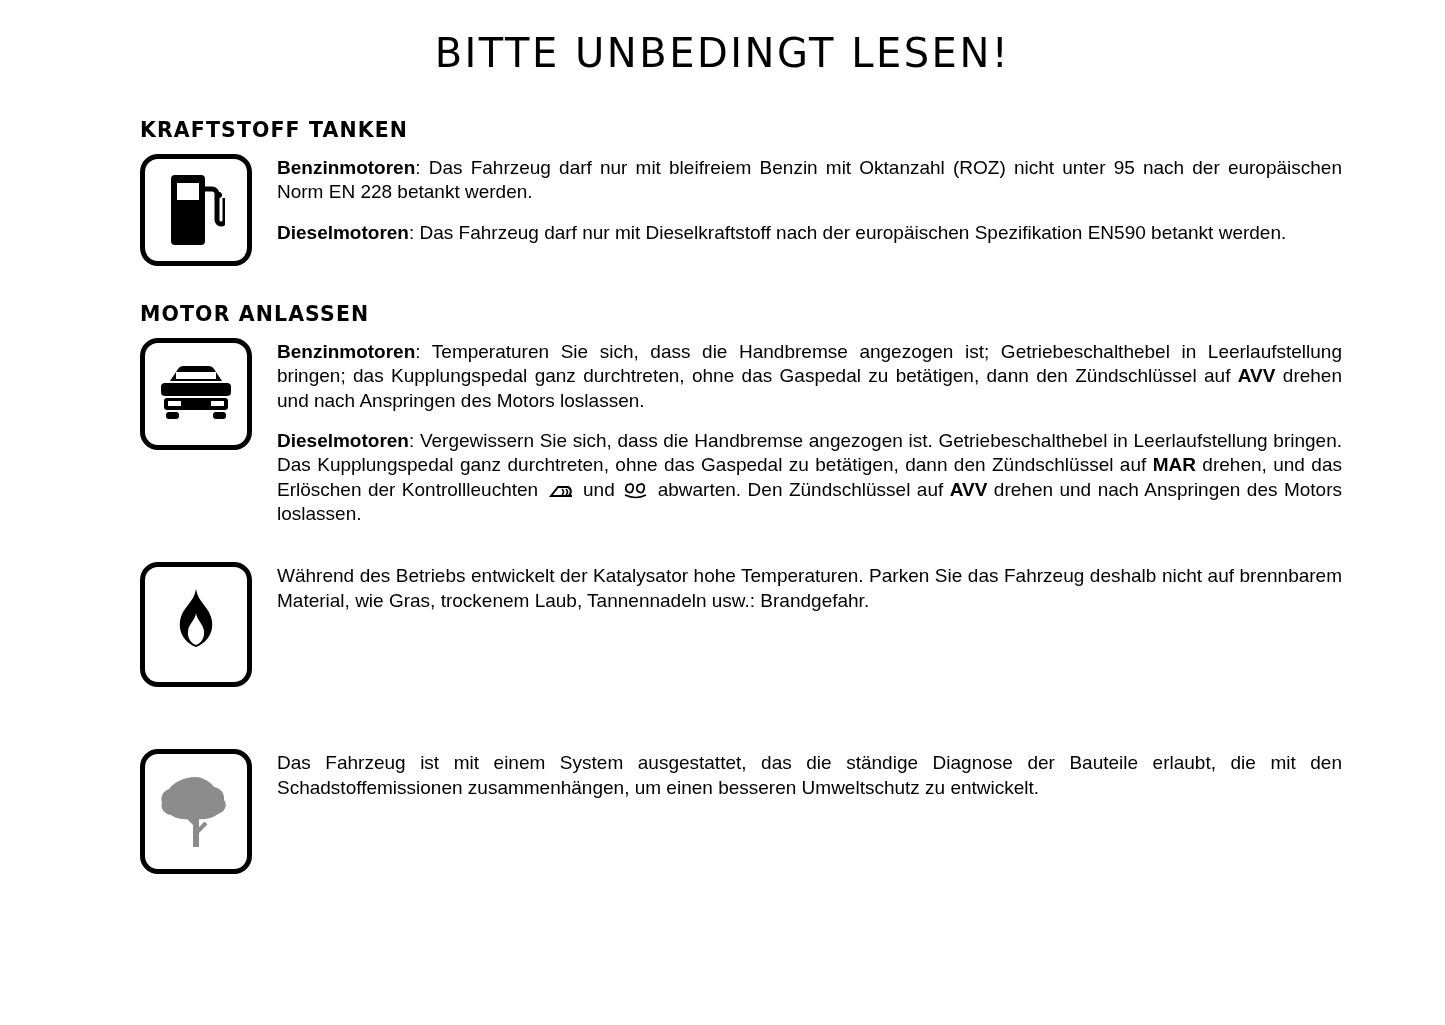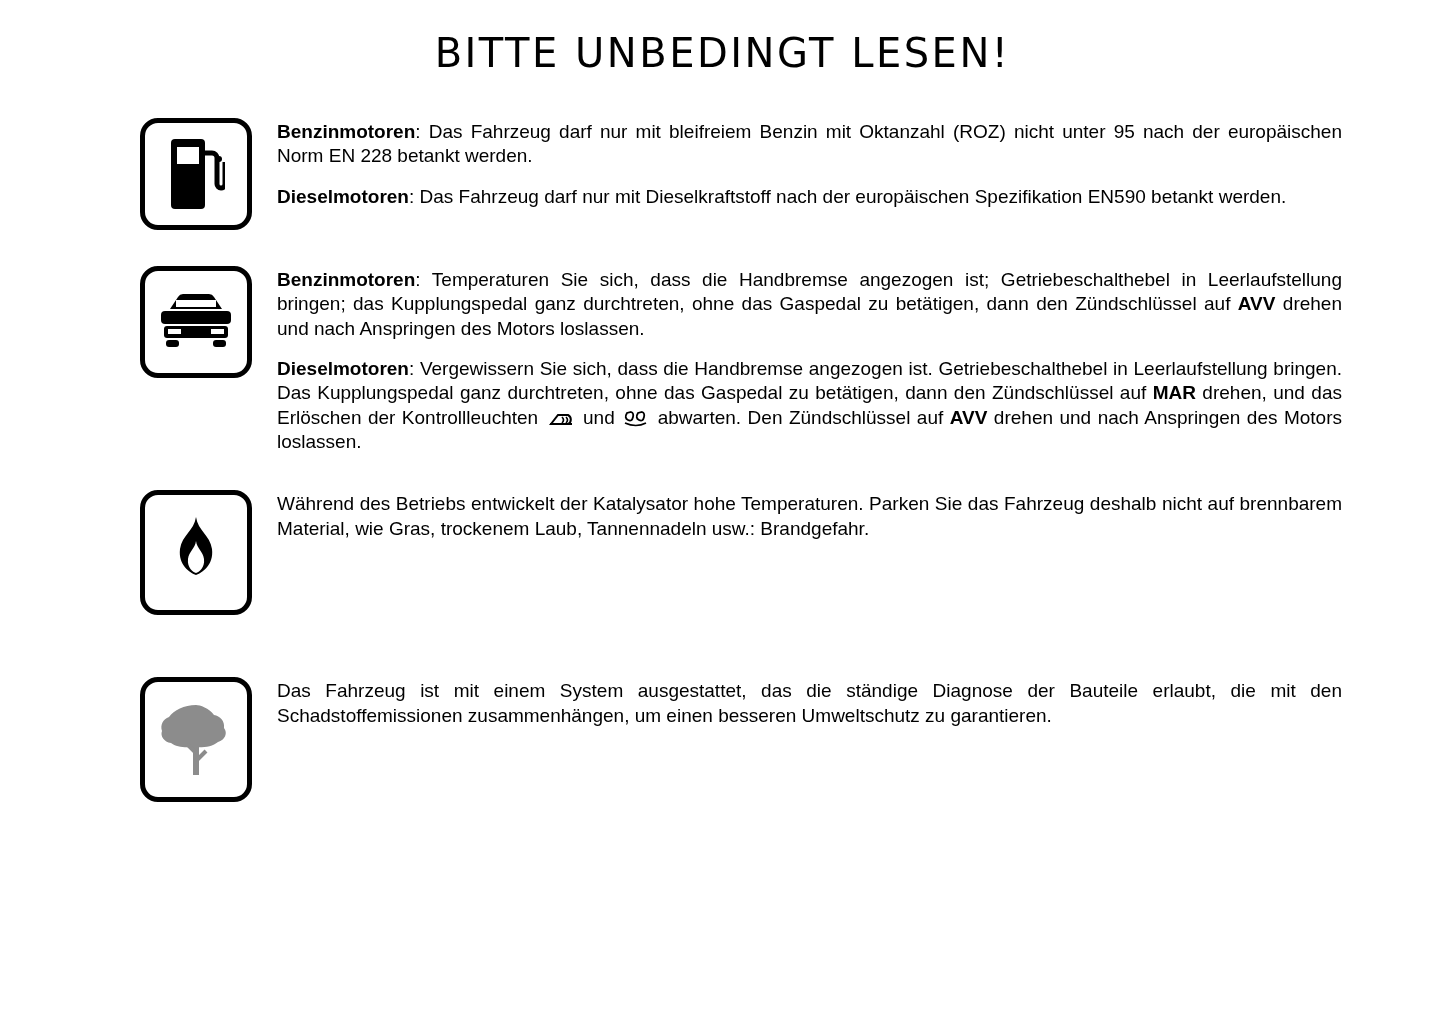--- a/index.html
+++ b/index.html
@@ -94,20 +94,21 @@
 </head>
 <body>
 
 <div class="page">
 
   <h1 class="main-title">BITTE UNBEDINGT LESEN!</h1>
 
   <div class="content">
 
     <div class="section">
+      <div class="section-heading">KRAFTSTOFF TANKEN</div>
       <div class="section-body">
         <div class="icon-box">
           <span>
             <svg width="58" height="74" viewBox="0 0 58 74">
               <path d="M4 6 a4 4 0 0 1 4-4 h26 a4 4 0 0 1 4 4 v62 a4 4 0 0 1 -4 4 h-26 a4 4 0 0 1 -4 -4 z" fill="#000"></path>
               <rect x="10" y="10" width="22" height="17" fill="#fff"></rect>
               <path d="M38 16 h7 a5 5 0 0 1 5 5 v26 a4 4 0 0 0 4 4 a4 4 0 0 0 4 -4 v-22" fill="none" stroke="#000" stroke-width="5"></path>
               <circle cx="52" cy="22" r="3" fill="#000"></circle>
             </svg>
           </span>
@@ -115,20 +116,21 @@
         <div class="text-col">
           <p class="para"><span class="lead">Benzinmotoren</span><span>: Das Fahrzeug darf nur mit bleifreiem Benzin mit Oktanzahl (ROZ) nicht unter 95 nach der europäischen Norm EN 228 betankt werden.</span></p>
           <p class="para"><span class="lead">Dieselmotoren</span><span>: Das Fahrzeug darf nur mit Dieselkraftstoff nach der europäischen Spezifikation EN590 betankt werden.</span></p>
         </div>
       </div>
     </div>
 
     <div class="gap-md"></div>
 
     <div class="section">
+      <div class="section-heading">MOTOR ANLASSEN</div>
       <div class="section-body">
         <div class="icon-box">
           <span>
             <svg width="80" height="62" viewBox="0 0 80 62">
               <path d="M14 18 l8 -12 a6 6 0 0 1 5 -3 h26 a6 6 0 0 1 5 3 l8 12 z" fill="#000"></path>
               <rect x="20" y="9" width="40" height="7" fill="#fff"></rect>
               <rect x="5" y="20" width="70" height="13" rx="4" fill="#000"></rect>
               <rect x="8" y="35" width="64" height="12" rx="3" fill="#000"></rect>
               <rect x="12" y="38" width="13" height="5" fill="#fff"></rect>
               <rect x="55" y="38" width="13" height="5" fill="#fff"></rect>
@@ -179,19 +181,19 @@
           <span>
             <svg width="76" height="78" viewBox="0 0 76 78">
               <path d="M38 4 c-12 0 -22 5 -27 12 c-6 2 -9 8 -7 14 c-2 5 2 11 9 12 c5 4 14 5 22 4 c9 1 19 0 25 -5 c7 -2 10 -9 6 -14 c1 -7 -4 -12 -10 -13 c-5 -7 -14 -10 -18 -10 z" fill="#8c8c8c"></path>
               <path d="M35 40 h6 v34 h-6 z" fill="#8c8c8c"></path>
               <path d="M38 52 l-9 -9" stroke="#8c8c8c" stroke-width="4" fill="none"></path>
               <path d="M38 60 l10 -10" stroke="#8c8c8c" stroke-width="4" fill="none"></path>
             </svg>
           </span>
         </div>
         <div class="text-col">
-          <p class="para"><span>Das Fahrzeug ist mit einem System ausgestattet, das die ständige Diagnose der Bauteile erlaubt, die mit den Schadstoffemissionen zusammenhängen, um einen besseren Umweltschutz zu garantieren.</span></p>
+          <p class="para"><span>Das Fahrzeug ist mit einem System ausgestattet, das die ständige Diagnose der Bauteile erlaubt, die mit den Schadstoffemissionen zusammenhängen, um einen besseren Umweltschutz zu entwickelt.</span></p>
         </div>
       </div>
     </div>
 
   </div>
 </div>
 
 </body></html>

